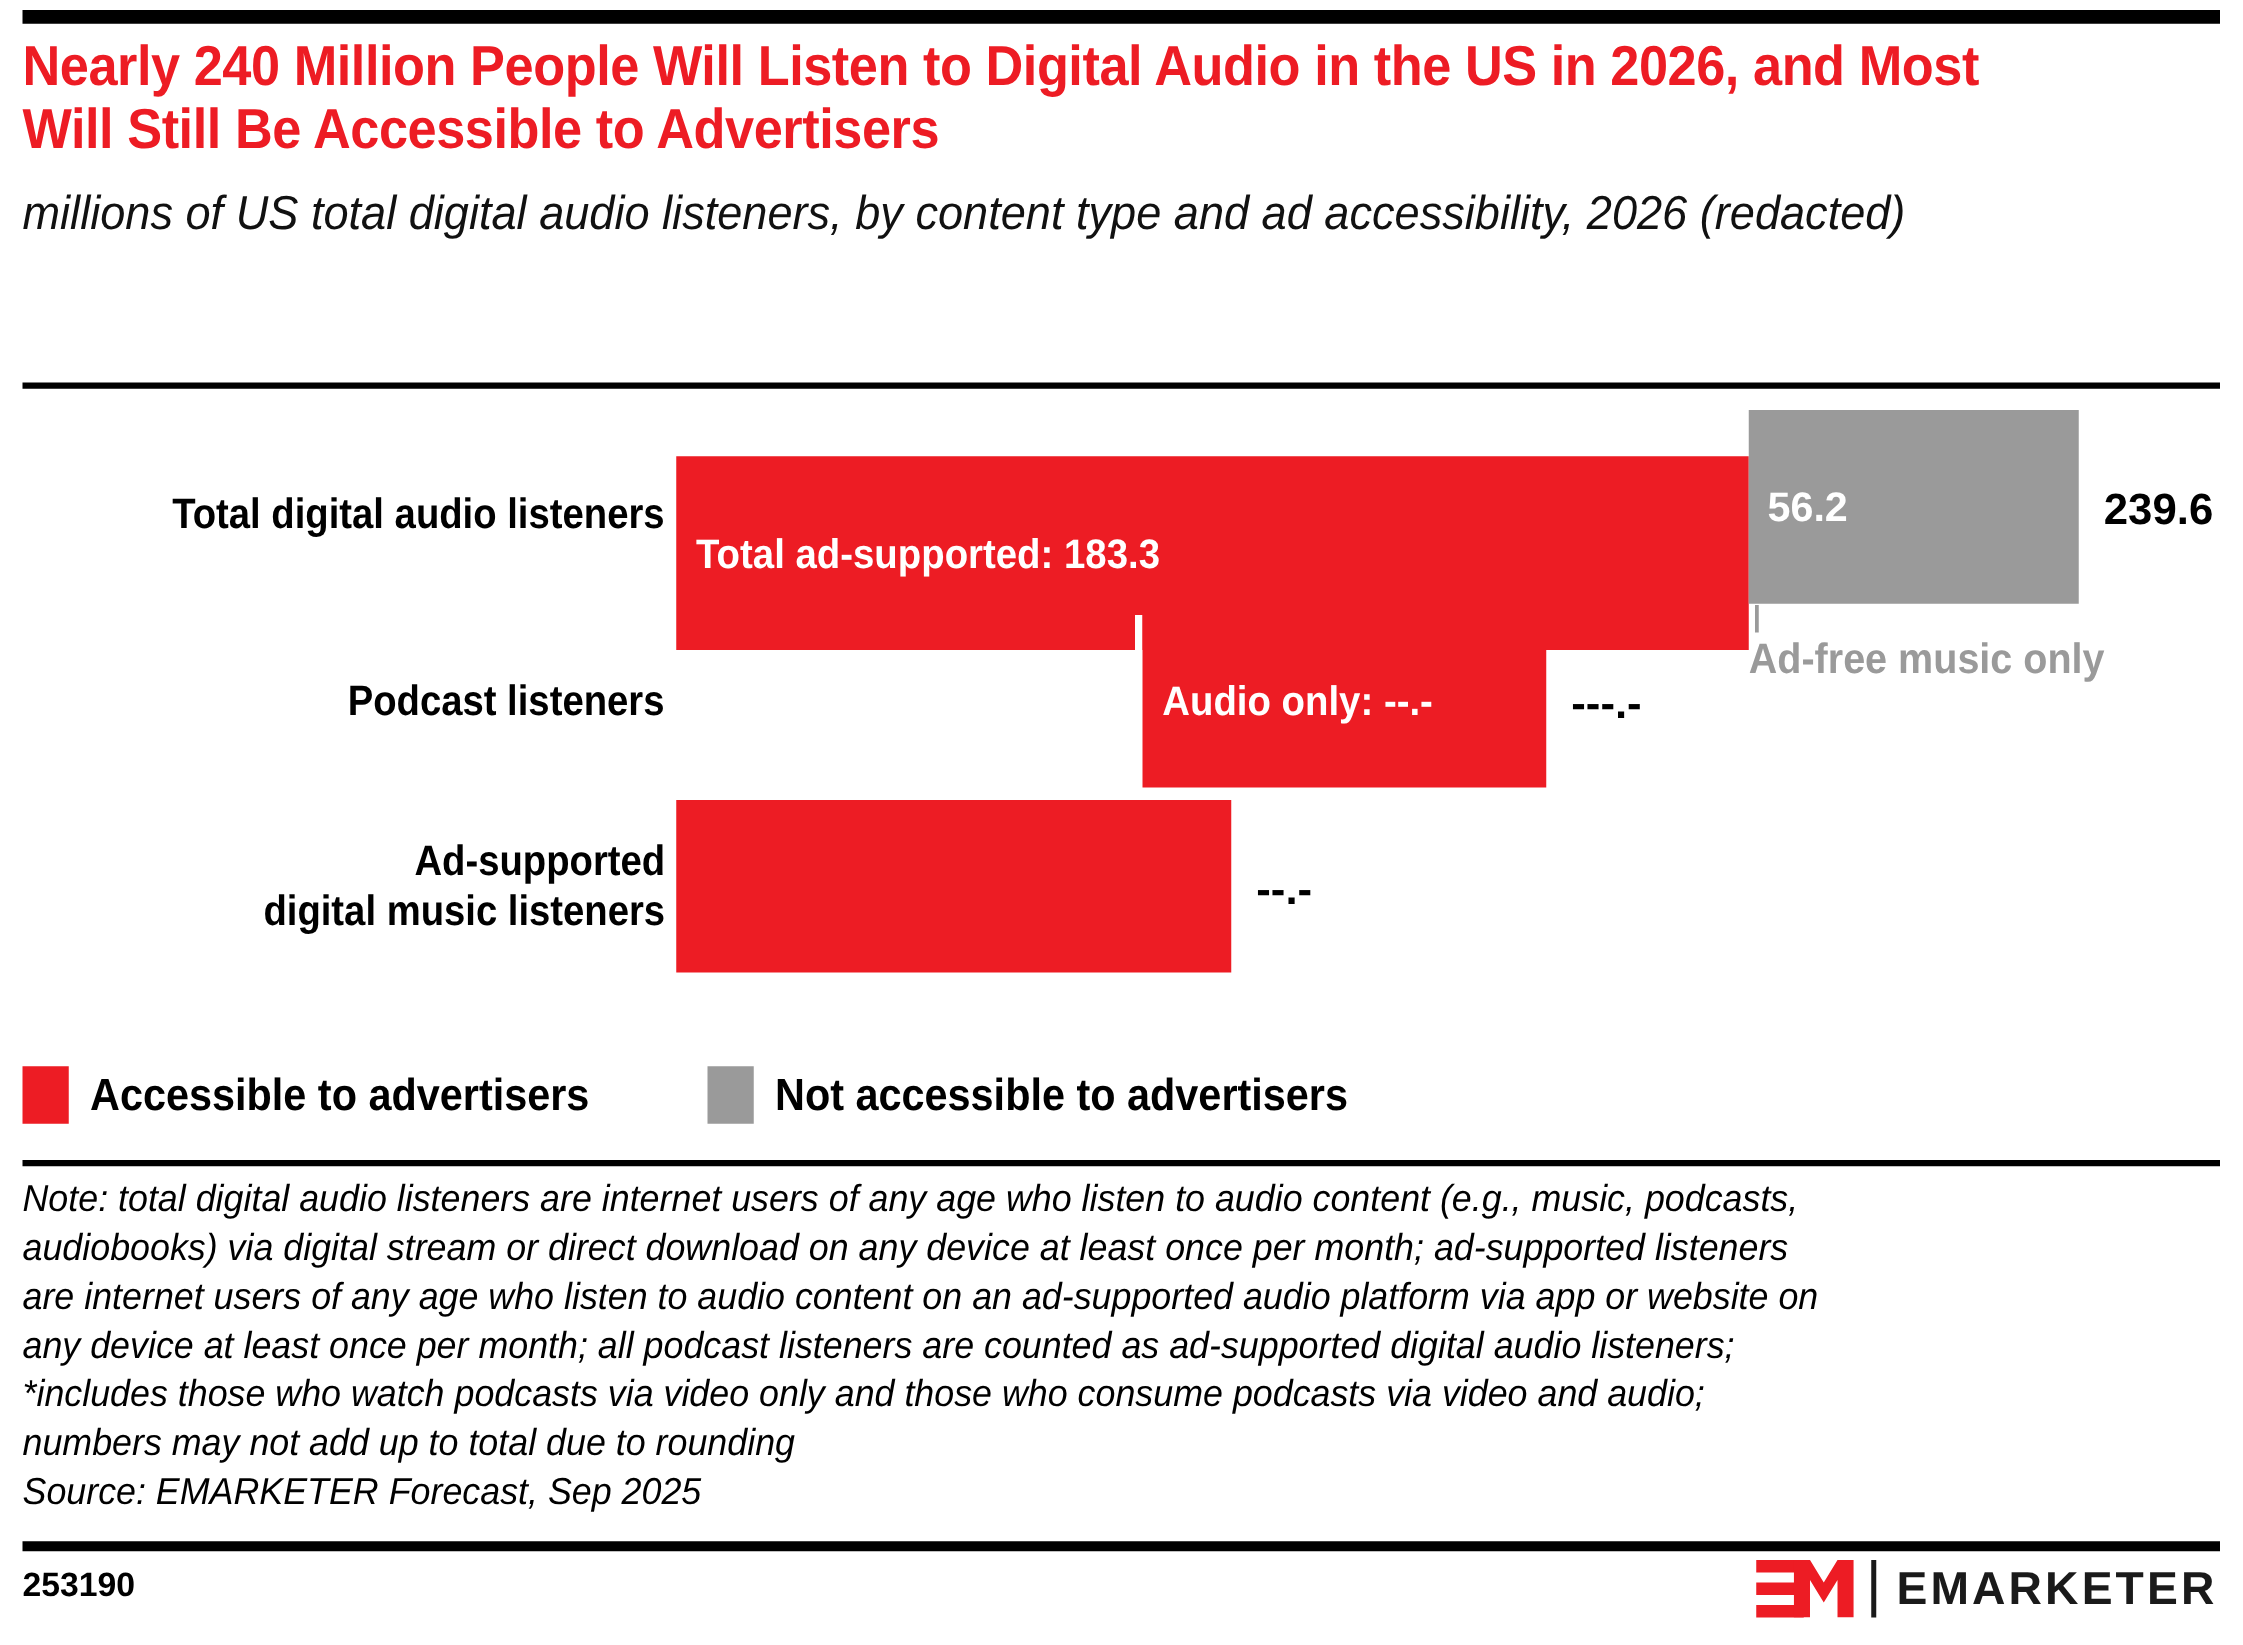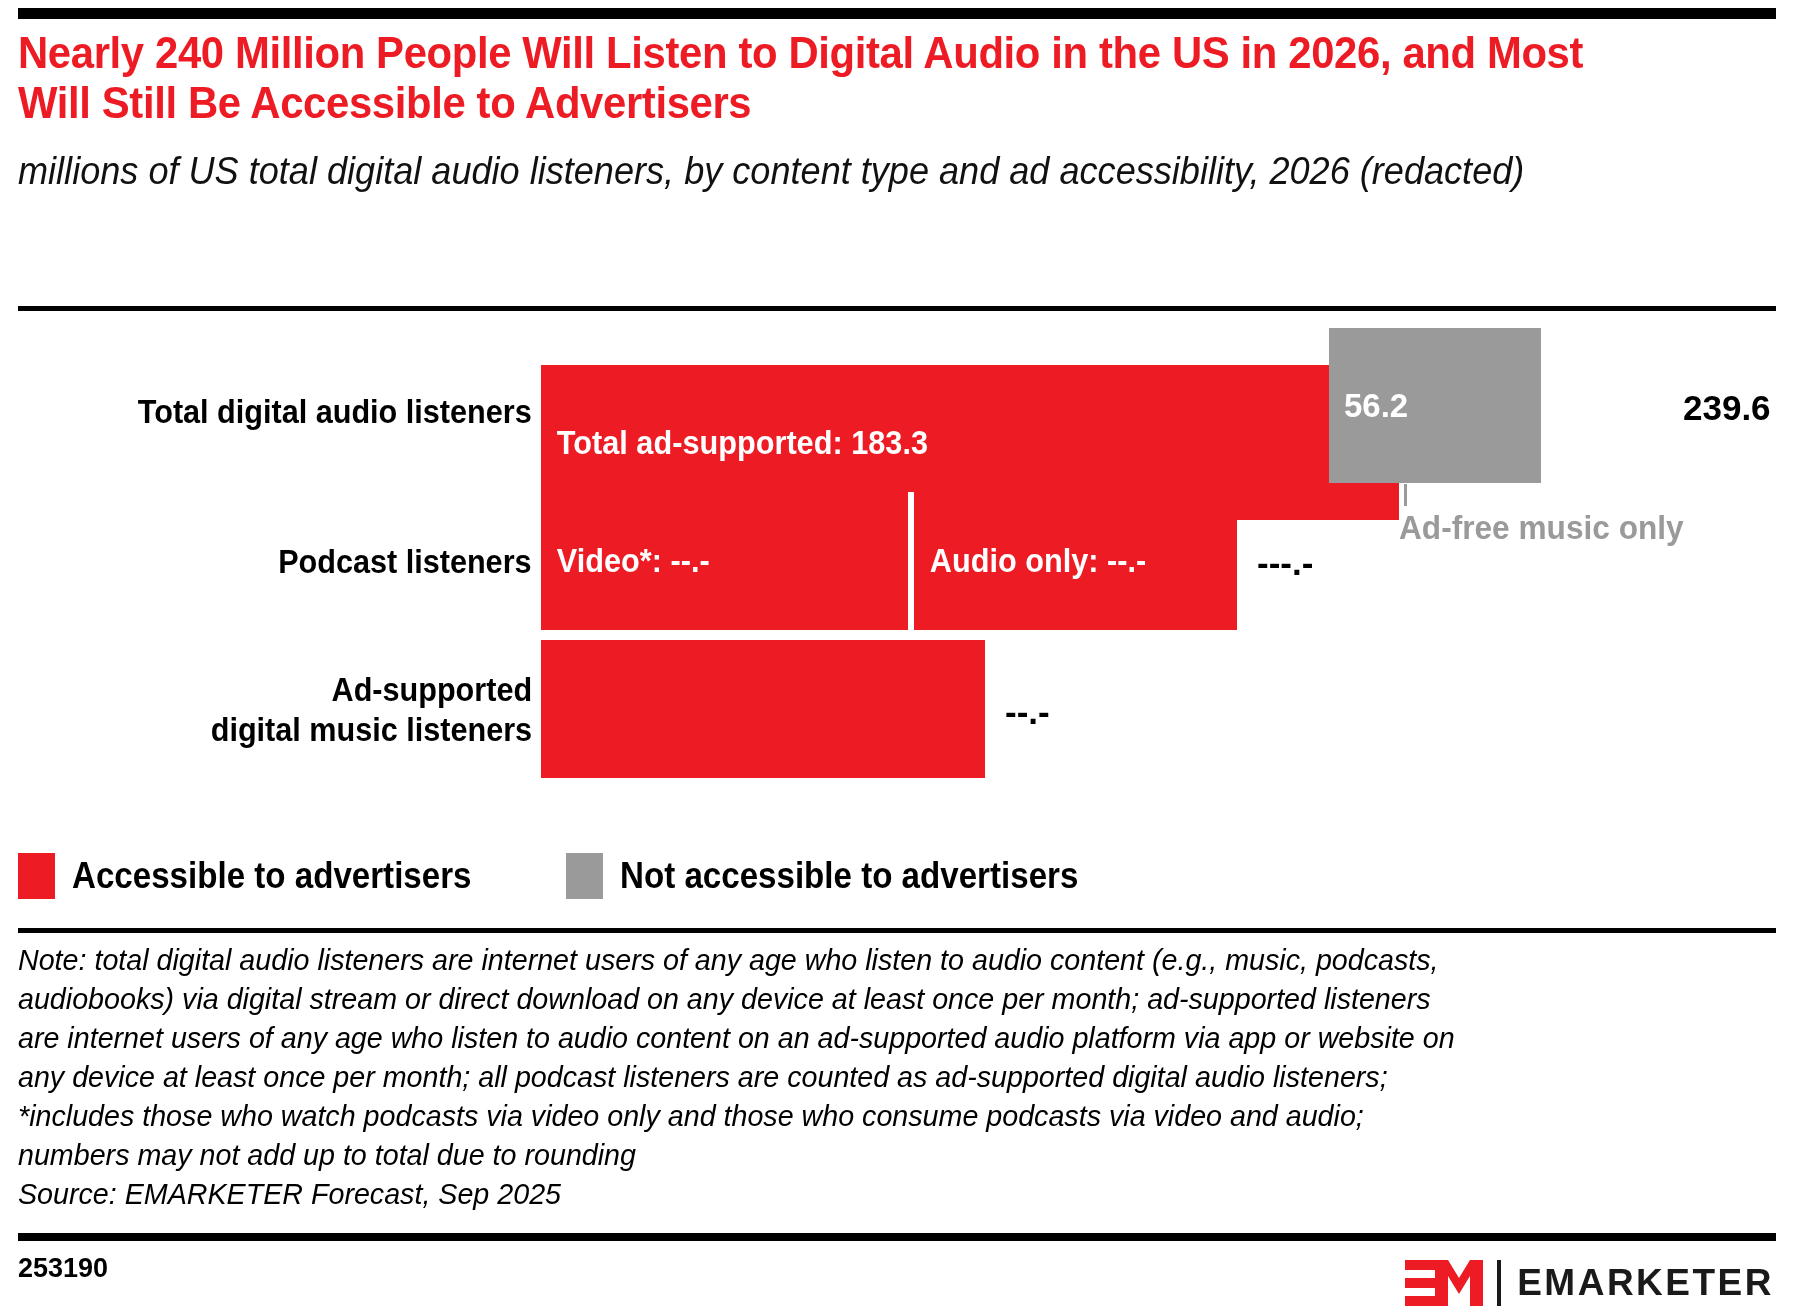--- a/index.html
+++ b/index.html
@@ -147,21 +147,21 @@
 
   
   .chart-id {
     position: absolute;
     left: 18px; top: 1253px;
     font-size: 27px; font-weight: 700; color: #000;
   }
   .logo {
     position: absolute;
     right: 20px; top: 1248px;
-    display: flex; align-items: center; margin-top: 12px;
+    display: flex; align-items: center;
   }
   .logo-em { position: relative; width: 78px; height: 46px; margin-right: 14px; }
   .logo-bar { position: absolute; left: 0; width: 38px; height: 10px; background: #ED1C24; }
   .logo-b1 { top: 0px; }
   .logo-b2 { top: 18px; }
   .logo-b3 { top: 36px; }
   .logo-m  { position: absolute; left: 30px; top: 0; width: 48px; height: 46px; }
   .logo-div { width: 4px; height: 46px; background: #1a1a1a; margin-right: 16px; }
   .logo-word {
     font-size: 37px; font-weight: 700; color: #1a1a1a;
@@ -181,34 +181,31 @@
   <div class="rule rule-chart"></div>
 
   <div class="chart">
 
     <div class="cat-label" style="top:338px; height:146px; display:flex; align-items:center; justify-content:flex-end;">Total digital audio listeners</div>
 
     <div class="bar-seg bar-red" style="left:541px; top:328px; width:858px; height:155px;margin-top:37px;">
       <span class="seg-label">Total ad-supported: 183.3</span>
     </div>
 
-    <div class="bar-seg bar-gray" style="left:1329px; top:328px; width:212px; height:155px;">
+    <div class="bar-seg bar-gray" style="left:1399px; top:328px; width:264px; height:155px;">
       <span class="seg-label-gray">56.2</span>
     </div>
 
     <div class="total-label" style="left:1683px; top:388px;text-align:right;">239.6</div>
 
     <div class="annot-tick" style="left:1404px; top:484px; height:22px;"></div>
     <div class="annot" style="left:1399px; top:508px;">Ad-free music only</div>
 
     <div class="cat-label" style="top:492px; height:138px; display:flex; align-items:center; justify-content:flex-end;">Podcast listeners</div>
 
-    <div class="bar-seg bar-red" style="left:541px; top:492px; width:367px; height:138px;">
-      <span class="seg-label">Video*: --.-</span>
-    </div>
 
     <div class="divider" style="left:908px; top:492px; height:138px;"></div>
 
     <div class="bar-seg bar-red" style="left:914px; top:492px; width:323px; height:138px;">
       <span class="seg-label">Audio only: --.-</span>
     </div>
 
     <div class="total-label" style="left:1257px; top:543px;">---.-</div>
 
     <div class="cat-label" style="top:640px; height:138px; display:flex; align-items:center; justify-content:flex-end;">Ad-supported

